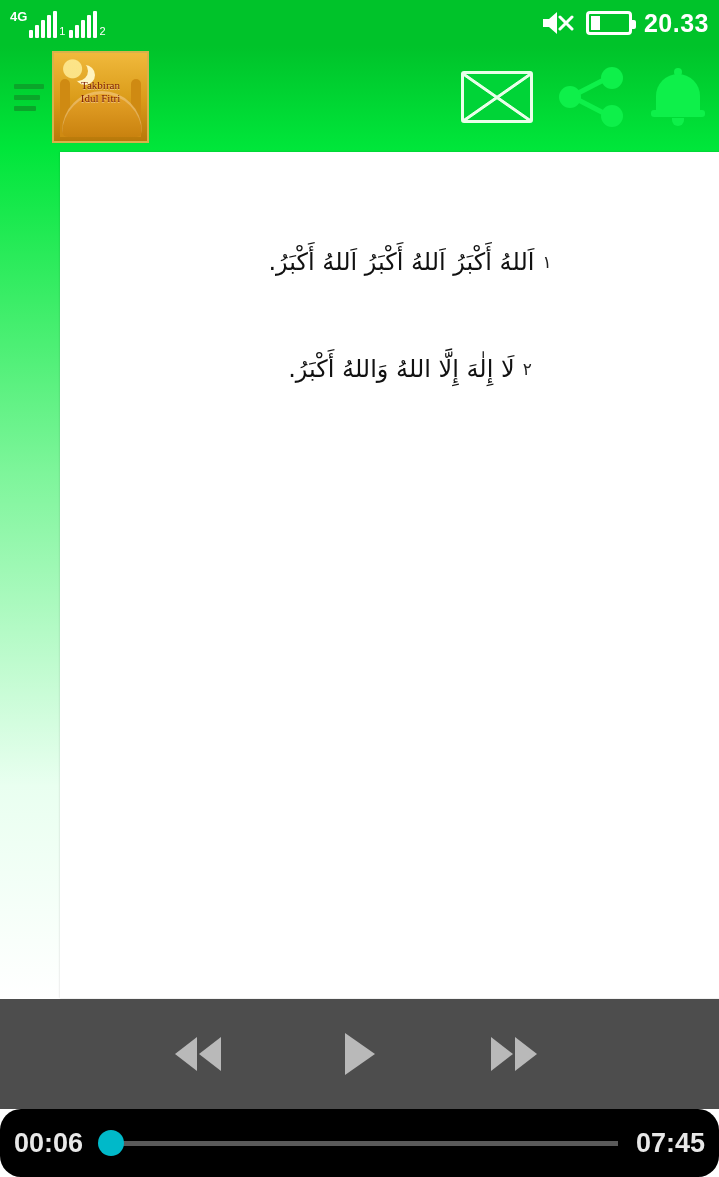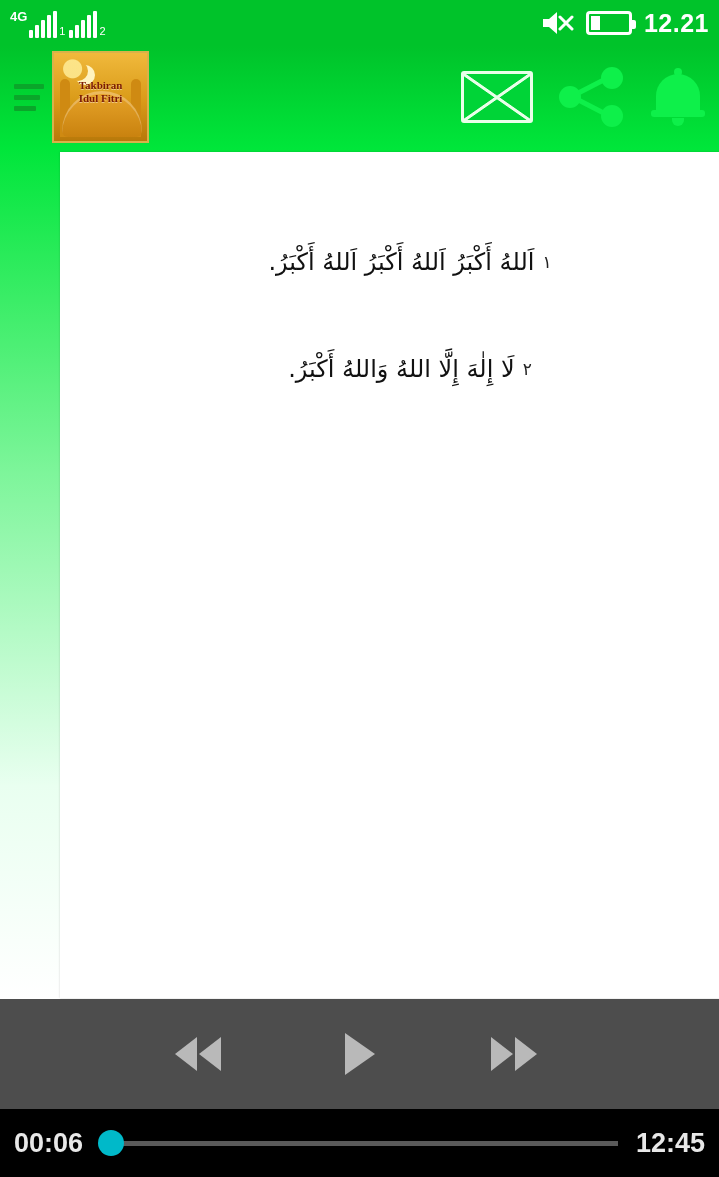--- a/index.html
+++ b/index.html
@@ -83,21 +83,21 @@
   }
   #app-logo .minaret { position: absolute; bottom: 4px; width: 10px; height: 58px; background: #cf8a12; border-radius: 5px 5px 0 0; }
   #app-logo .minaret.l { left: 6px; }
   #app-logo .minaret.r { right: 6px; }
   #app-logo .moon {
     position: absolute; left: 14px; top: 8px; width: 20px; height: 20px;
     border-radius: 50%; box-shadow: 7px 4px 0 0 #fff3c0;
   }
   #app-logo .logo-text {
     position: absolute; left: 0; right: 0; top: 26px;
-    text-align: center; color: #7b1b00; font-size: 11px; font-weight: bold;
+    text-align: center; color: #7b1b00; font-size: 11px; font-weight: normal;
     font-family: "Liberation Serif", serif; line-height: 13px;
     text-shadow: 0 1px 0 rgba(255,255,255,.45);
   }
   .bar-spacer { flex: 1; }
   .bar-icon { margin-left: 26px; position: relative; }
 
   .mail-icon { width: 72px; height: 52px; background: #00d437; border: 3px solid #e9ffe9; border-radius: 3px; position: relative; }
   .mail-icon::before {
     content: ""; position: absolute; left: 0; top: 0; width: 100%; height: 100%;
     background: linear-gradient(to bottom right, transparent 48%, #e9ffe9 49%, #e9ffe9 52%, transparent 53%);
@@ -182,20 +182,21 @@
 
   
   #seek-area {
     position: relative;
     height: 68px;
     background: #000000;
     display: flex;
     align-items: center;
     padding: 0 14px;
     color: #e8e8e8;
+    border-radius: 21px;
   }
   .time { font-size: 27px; font-weight: bold; }
   #seek-track {
     position: relative;
     flex: 1;
     height: 5px;
     background: #5a5a5a;
     margin: 0 18px;
   }
   #seek-progress { position: absolute; left: 0; top: 0; bottom: 0; width: 2%; background: #00c8d4; }
@@ -239,21 +240,21 @@
       <svg viewBox="0 0 34 30" width="34" height="30" aria-hidden="true">
         <path d="M3 11 h6 l8 -7 v22 l-8 -7 H3 z" fill="#ffffff"></path>
         <path d="M20 9 l12 12 M32 9 l-12 12" stroke="#ffffff" stroke-width="3" fill="none" stroke-linecap="round"></path>
       </svg>
     </div>
 
     <div class="battery">
       <div class="battery-fill"></div>
     </div>
 
-    <div id="status-clock">12.21</div>
+    <div id="status-clock">20.33</div>
   </div>
 
   <div id="app-bar">
     <div id="hamburger">
       <span></span>
         <span></span>
         <span></span>
     </div>
 
     <div id="app-logo">
@@ -320,16 +321,16 @@
       <span class="tri rightsm"></span>
     </div>
   </div>
 
   <div id="seek-area">
     <div class="time">00:06</div>
     <div id="seek-track">
       <div id="seek-progress" style="width: 2%;"></div>
       <div id="seek-thumb" style="left: 2%;"></div>
     </div>
-    <div class="time">12:45</div>
+    <div class="time">07:45</div>
   </div>
 
 </div>
 
 </body></html>

